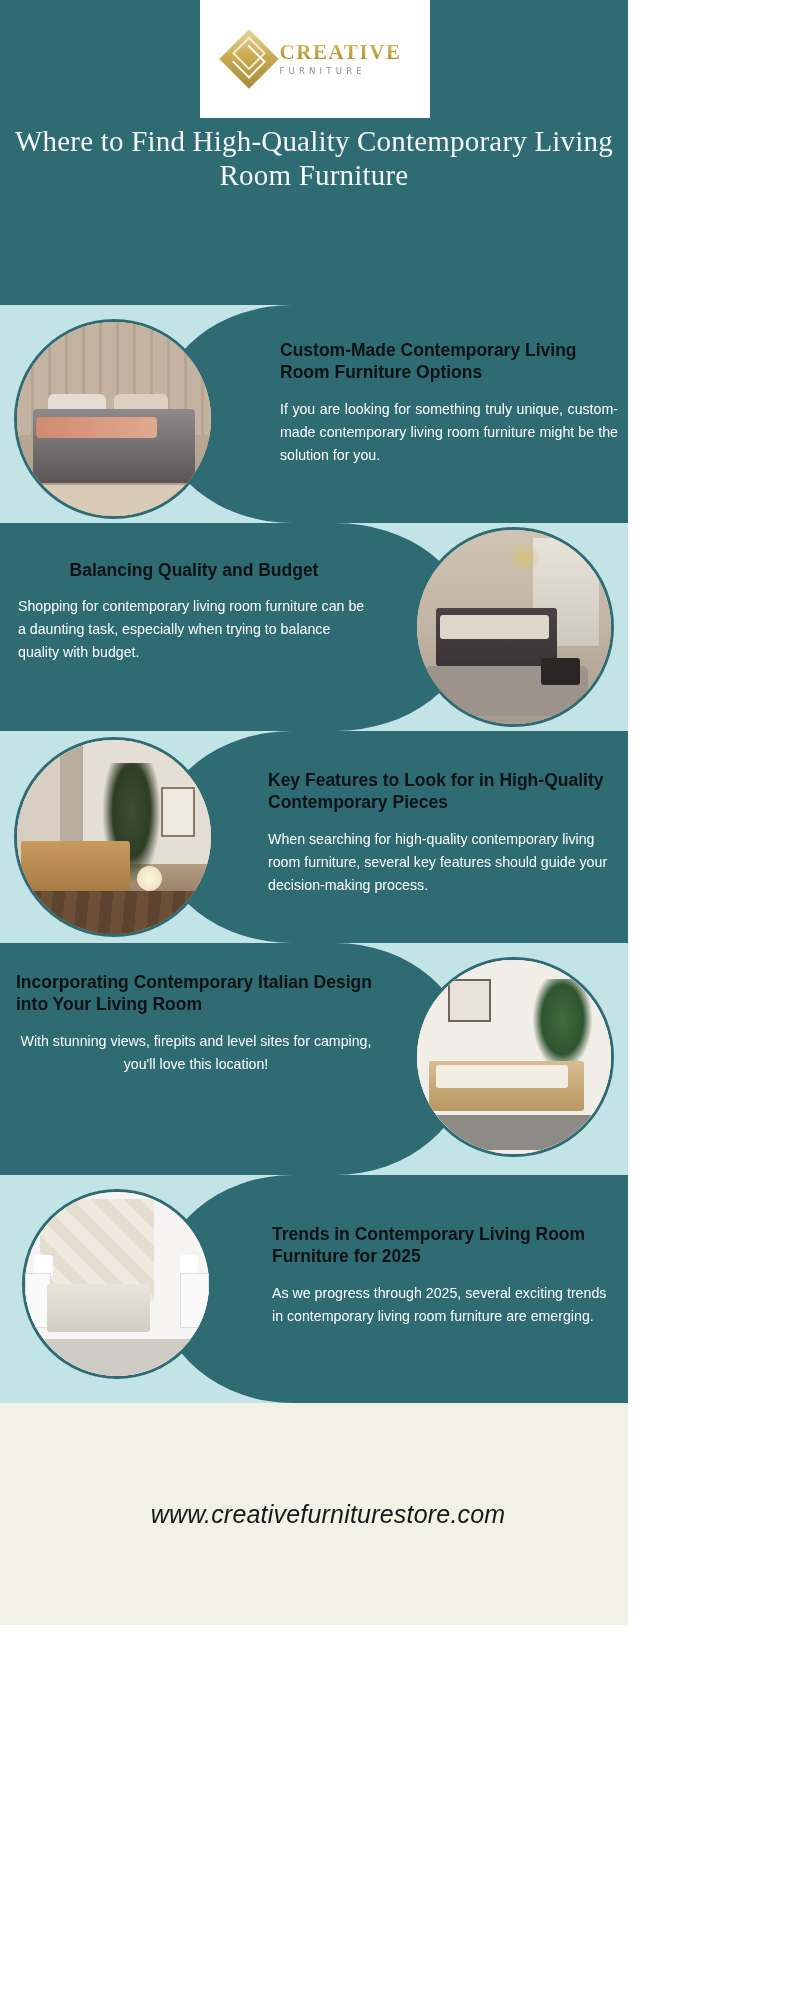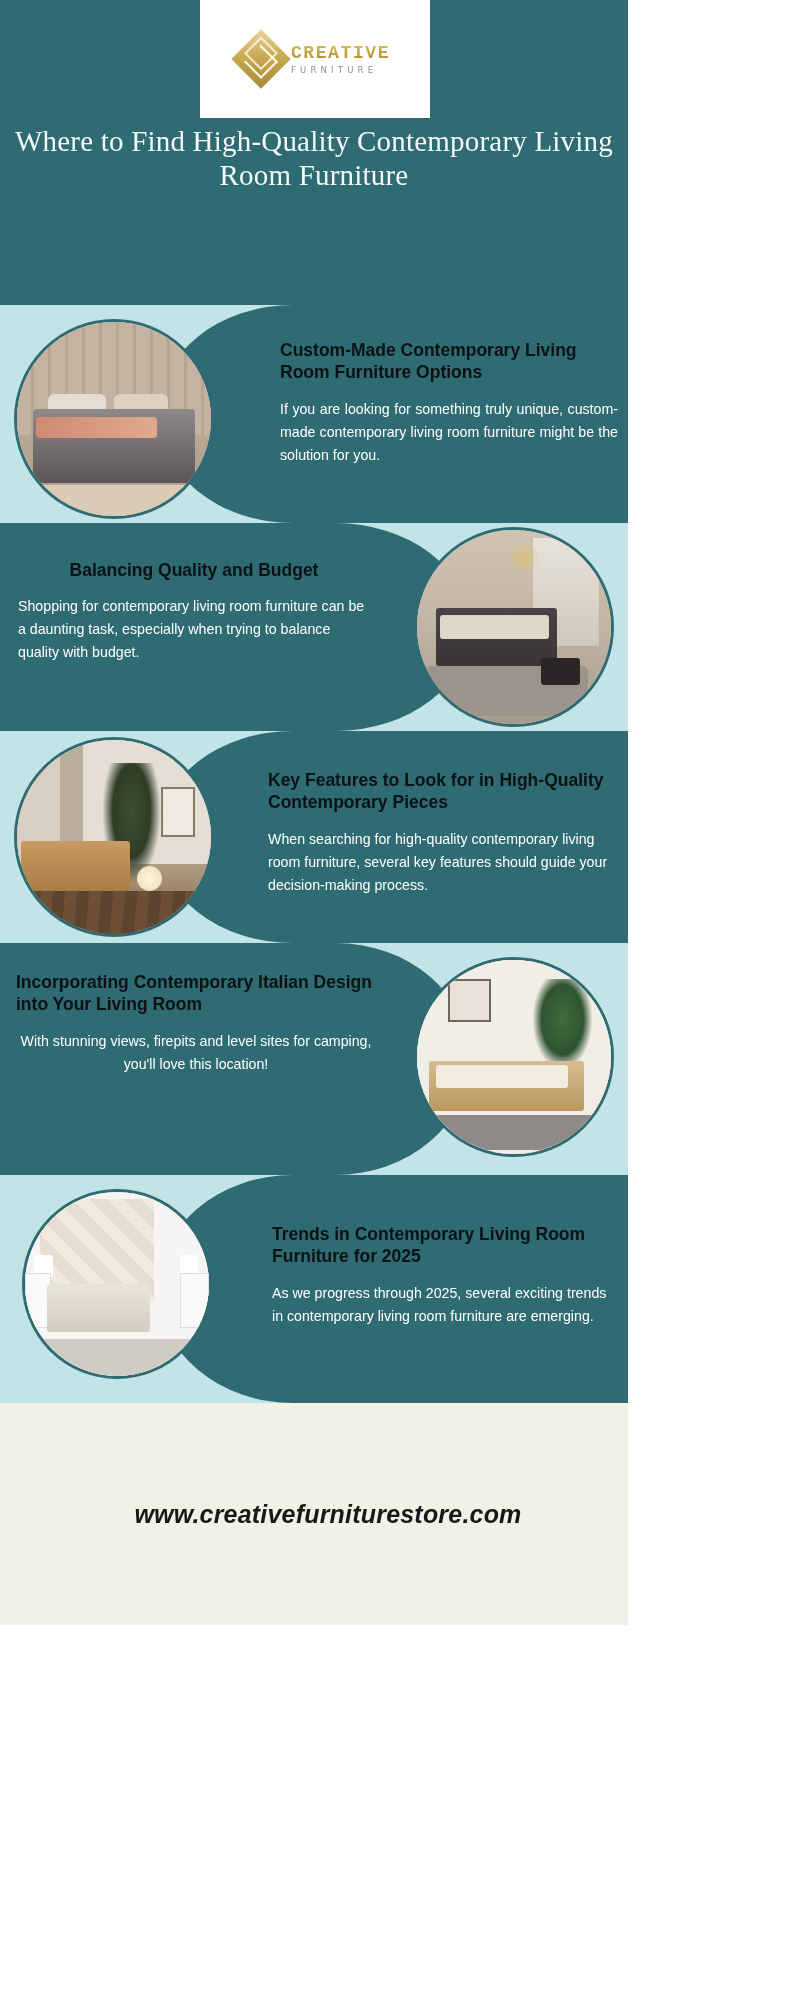--- a/index.html
+++ b/index.html
@@ -75,22 +75,22 @@
   }
   .logo-mark .d3 {
     position: absolute;
     left: 11px; top: 11px; right: 7px; bottom: 7px;
     border: 2px solid #fffdf2;
     border-left: none;
   }
 
   .logo-words { display: flex; flex-direction: column; line-height: 1; }
   .logo-word-main {
-    font-family: Liberation Mono, monospace;
-    font-size: 18px;
+    font-family: Liberation Serif, serif;
+    font-size: 21px;
     font-weight: bold;
     letter-spacing: 1.6px;
     color: #b8992f;
     background: linear-gradient(180deg, #d8bf57 0%, #a8882b 100%);
     -webkit-background-clip: text;
     background-clip: text;
     -webkit-text-fill-color: transparent;
   }
   .logo-word-sub {
     font-family: "DejaVu Sans", sans-serif;
@@ -180,21 +180,21 @@
     width: 628px;
     height: 222px;
     background: #f2f1e6;
     display: flex;
     align-items: center;
     justify-content: center;
   }
   .footer-url {
     font-family: "Liberation Sans", sans-serif;
     font-style: italic;
-    font-weight: bold;
+    font-weight: normal;
     font-size: 25px;
     color: #16181a;
     letter-spacing: 0.2px;
     margin-left: 28px;
   }
 
   
   .room-a { background:
       linear-gradient(180deg,#cdbfae 0%,#c6b6a3 38%,#b9a894 55%,#ad9c88 100%); }
   .room-a .wall { position:absolute; left:0; top:0; width:100%; height:58%;

